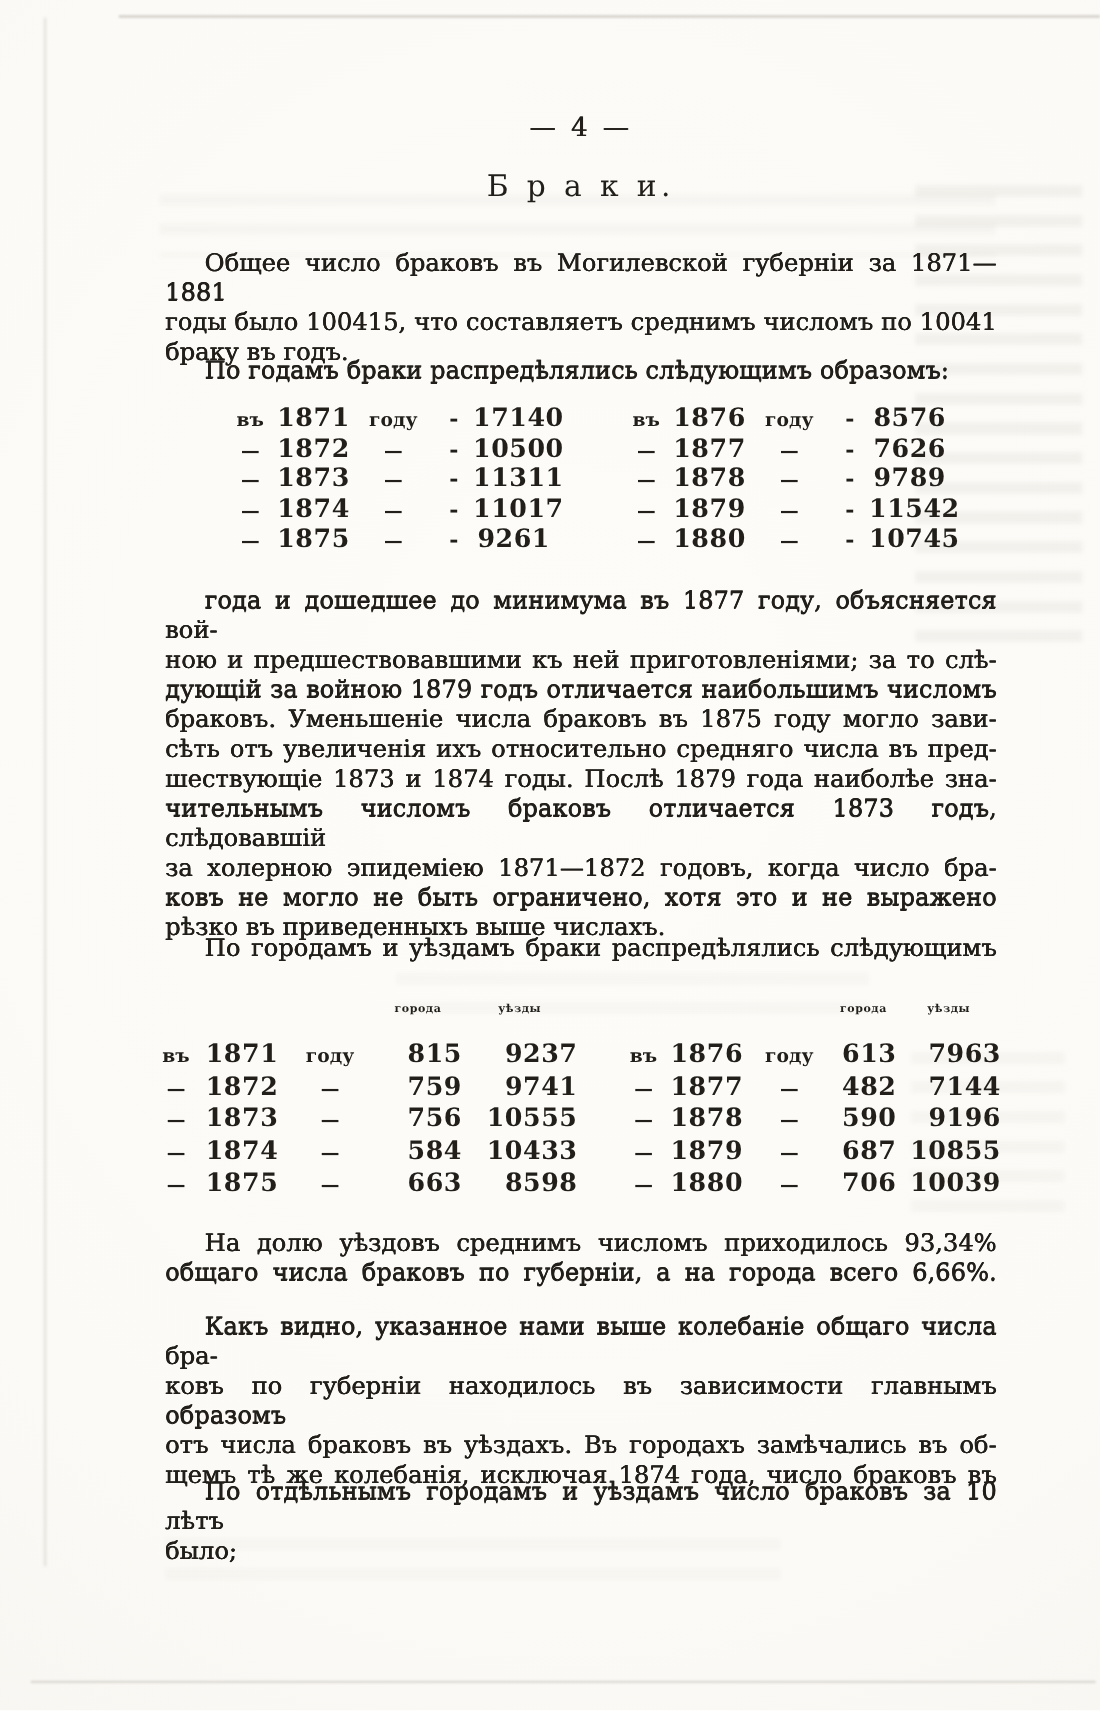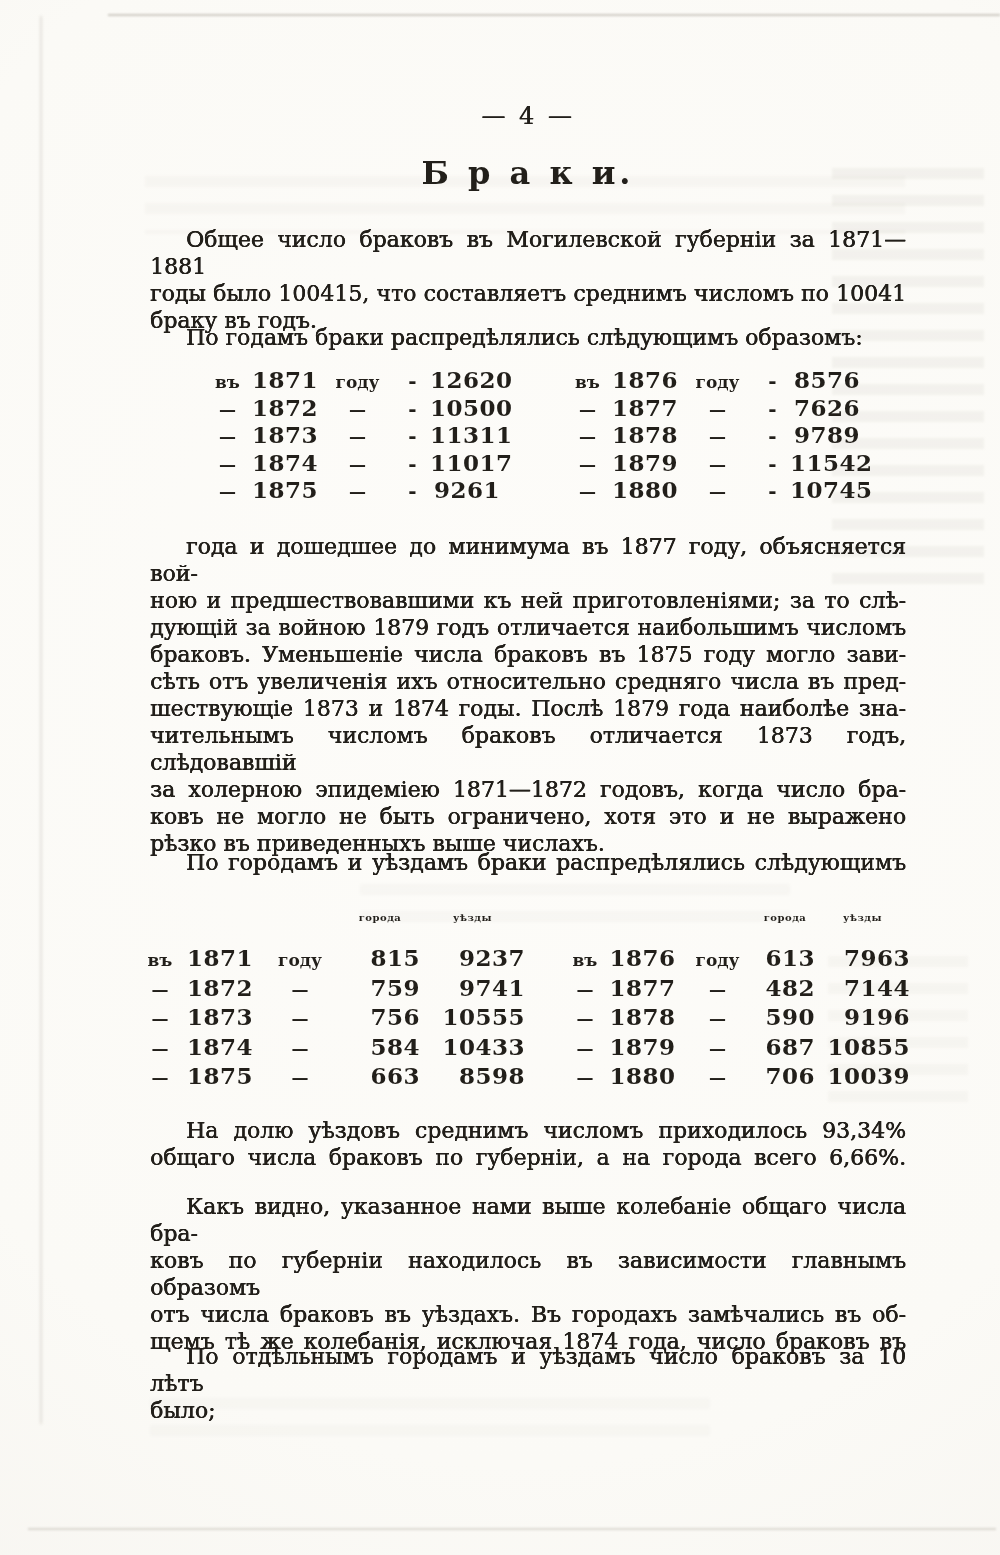--- a/index.html
+++ b/index.html
@@ -21,21 +21,21 @@
   
   .block{position:absolute;left:150px;width:756px;font-size:22px;line-height:27px;
     text-shadow:.4px 0 currentColor, 0 .3px currentColor;}
   .line{min-height:27px;}
   .just{text-align:justify;text-align-last:justify;}
   .block [data-repeat] .line:first-child{text-indent:36px;}
   .indent{text-indent:36px;}
   .pagenum{position:absolute;left:150px;width:756px;top:102px;text-align:center;
     font-size:24px;letter-spacing:3px;text-shadow:.4px 0 currentColor;}
   .doctitle{position:absolute;left:150px;width:756px;top:154px;text-align:center;
-    font-size:32px;font-weight:bold;letter-spacing:4px;}
+    font-size:27px;font-weight:normal;letter-spacing:4px;}
   
   .t1{position:absolute;left:205px;top:366px;}
   .t1 .row{display:grid;grid-template-columns:45px 70px 75px 35px 70px 65px 45px 70px 75px 35px 70px;
     align-items:baseline;height:27.5px;}
   .t2h,.t2 .row{display:grid;grid-template-columns:40px 80px 80px 80px 105px 40px 40px 75px 75px 60px 95px;
     align-items:baseline;}
   .t2h{position:absolute;left:140px;top:912px;height:26px;}
   .t2{position:absolute;left:140px;top:944px;}
   .t2 .row{height:29.5px;}
   .cw{font-size:17px;font-weight:bold;text-align:center;}
@@ -76,21 +76,21 @@
   </div>
 
   <div class="t1">
     <div data-repeat="marriages_by_year_table.rows">
 
     <div class="row">
         <span class="cw">въ</span>
         <span class="cy">1871</span>
         <span class="cw">году</span>
         <span class="cd">-</span>
-        <span class="cv">12620</span>
+        <span class="cv">17140</span>
         <span></span>
         <span class="cw">въ</span>
         <span class="cy">1876</span>
         <span class="cw">году</span>
         <span class="cd">-</span>
         <span class="cv">8576</span>
       </div>
         <div class="row">
         <span class="cw">—</span>
         <span class="cy">1872</span>

